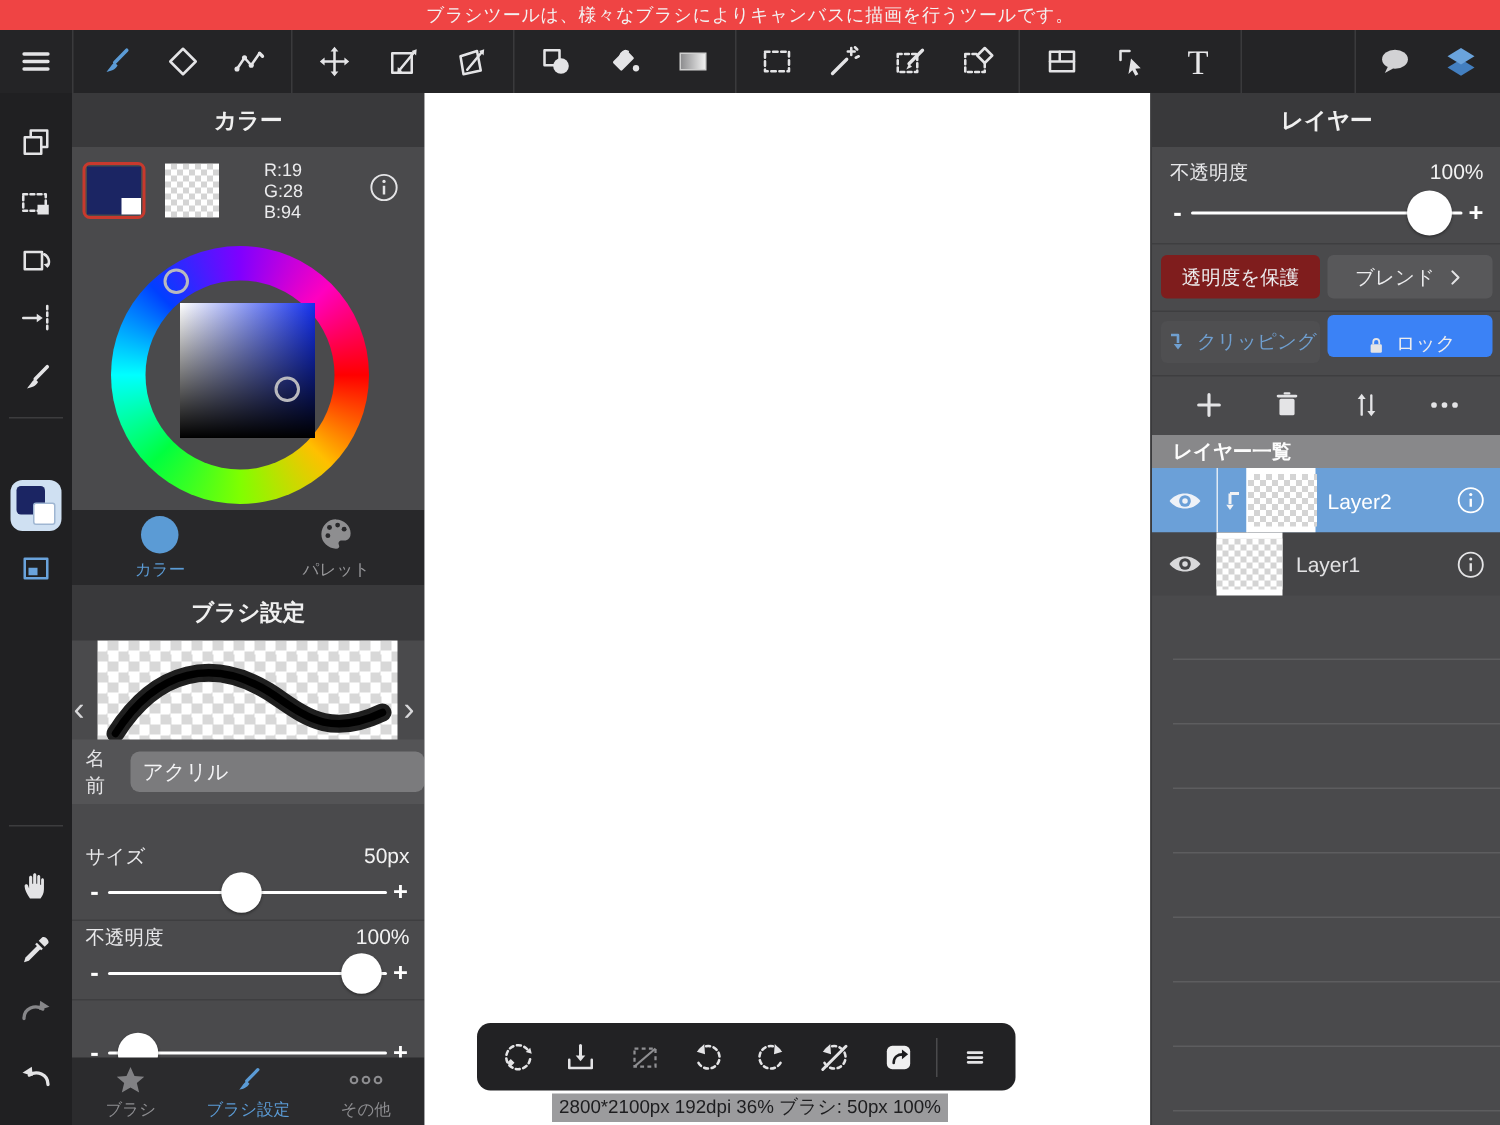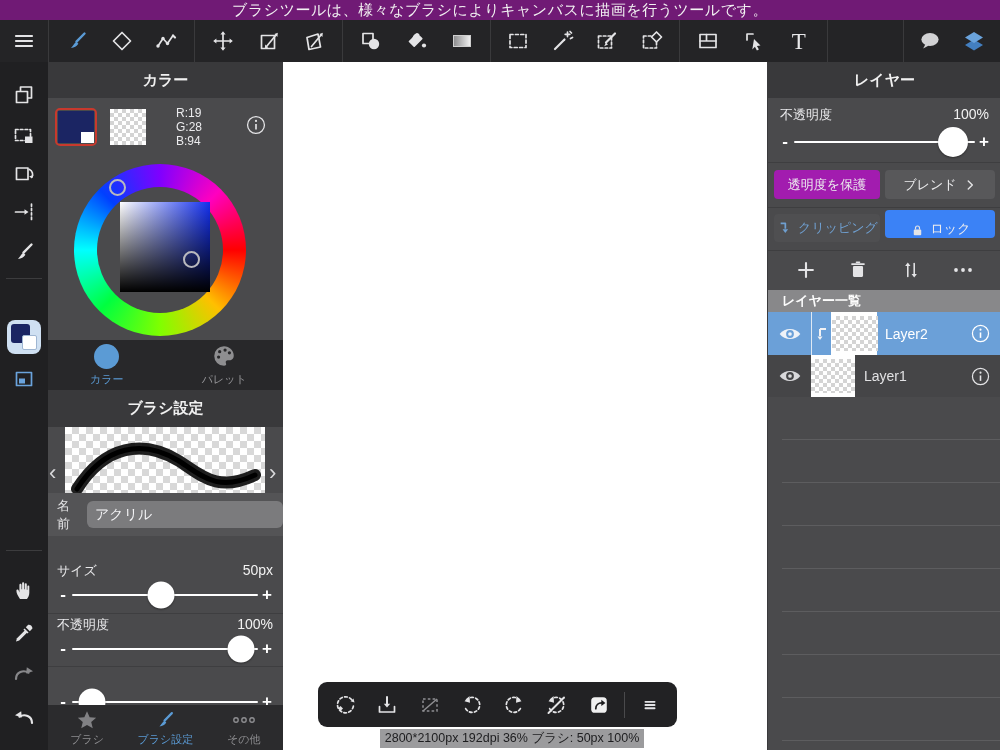--- a/index.html
+++ b/index.html
@@ -3,22 +3,22 @@
 <meta charset="utf-8">
 <style>
   html,body{margin:0;padding:0;background:#000;}
   body{width:1000px;height:750px;position:relative;overflow:hidden;
        font-family:"Liberation Sans","DejaVu Sans",sans-serif;
        -webkit-font-smoothing:antialiased;color:#e8e8ea;}
   .abs{position:absolute;}
   svg{display:block;}
   .ic{stroke:#e4e4e6;fill:none;stroke-width:1.7;stroke-linecap:round;stroke-linejoin:round;}
   
-  #msgbar{left:0;top:0;width:1000px;height:20px;background:#701a75;display:flex;align-items:center;justify-content:center;
-          font-size:15px;color:#f2f2f2;letter-spacing:.5px;}
+  #msgbar{left:0;top:0;width:1000px;height:20px;background:#ef4444;display:flex;align-items:center;justify-content:center;
+          font-size:12px;color:#f2f2f2;letter-spacing:.5px;}
   
   #toolbar{left:0;top:20px;width:1000px;height:42px;background:#242426;display:flex;}
   .tgroup{display:flex;align-items:center;justify-content:space-evenly;border-left:1px solid #3a3a3c;height:100%;}
   .tbtn{width:34px;height:34px;display:flex;align-items:center;justify-content:center;}
   
   #sidebar{left:0;top:62px;width:48px;height:688px;background:#202022;border-right:1px solid #38383a;}
   .sbtn{position:absolute;left:50%;transform:translateX(-50%);width:34px;height:34px;display:flex;align-items:center;justify-content:center;}
   .sdiv{position:absolute;left:6px;width:36px;border-top:1px solid #3c3c3e;}
   
   .panel-h{background:#39393b;display:flex;align-items:center;justify-content:center;
@@ -41,21 +41,21 @@
   .lrow{position:absolute;left:0;width:100%;display:flex;align-items:center;}
   .eyebox{width:43px;display:flex;align-items:center;justify-content:center;flex:none;}
   .info-i{flex:none;}
   .empty-row{height:43px;}
   .empty-row::after{content:"";display:block;height:42px;margin-left:14px;border-bottom:1px solid #5d5d5f;}
   
   #canvas{left:283px;top:62px;width:484px;height:688px;background:#fff;}
   #floatbar{position:absolute;left:35px;top:620px;width:359px;height:45px;background:rgba(22,22,24,.95);
             border-radius:9px;display:flex;align-items:center;padding:0 10px;box-sizing:border-box;justify-content:space-between;}
   #statuspill{position:absolute;left:85px;top:667px;width:264px;height:19px;background:#9b9b9d;
-              display:flex;align-items:center;justify-content:center;font-size:12.5px;color:#1d1d1f;margin-left:12px;}
+              display:flex;align-items:center;justify-content:center;font-size:12.5px;color:#1d1d1f;}
   .tab-lbl{font-size:11px;}
 </style>
 </head>
 <body>
 
 <div id="msgbar" class="abs">
   <span>ブラシツールは、様々なブラシによりキャンバスに描画を行うツールです。</span>
 </div>
 
 <div id="toolbar" class="abs">
@@ -556,21 +556,21 @@
   </div>
   <div class="srow" style="left:8px;top:64px;width:217px;height:32px;">
     <span class="sminus">-</span>
     <div class="strack">
       <div class="sknob" style="width: 30px; height: 30px; left: 88%;"></div>
     </div>
     <span class="splus">+</span>
   </div>
   <div class="hdiv" style="top:100px;"></div>
 
-  <div class="gbtn abs" style="left:6px;top:108px;width:106px;height:29px;background:#a21caf;">
+  <div class="gbtn abs" style="left:6px;top:108px;width:106px;height:29px;background:#7f1d1d;">
     <span>透明度を保護</span>
   </div>
   <div class="gbtn abs" style="left:117px;top:108px;width:110px;height:29px;background:#58585a;">
     <span>ブレンド</span>
     <span>
         <svg class="ic" width="14" height="14" viewBox="0 0 24 24" style="stroke-width:2.4">
           <path d="M9 5l7 7-7 7"></path>
         </svg>
       </span>
   </div>

